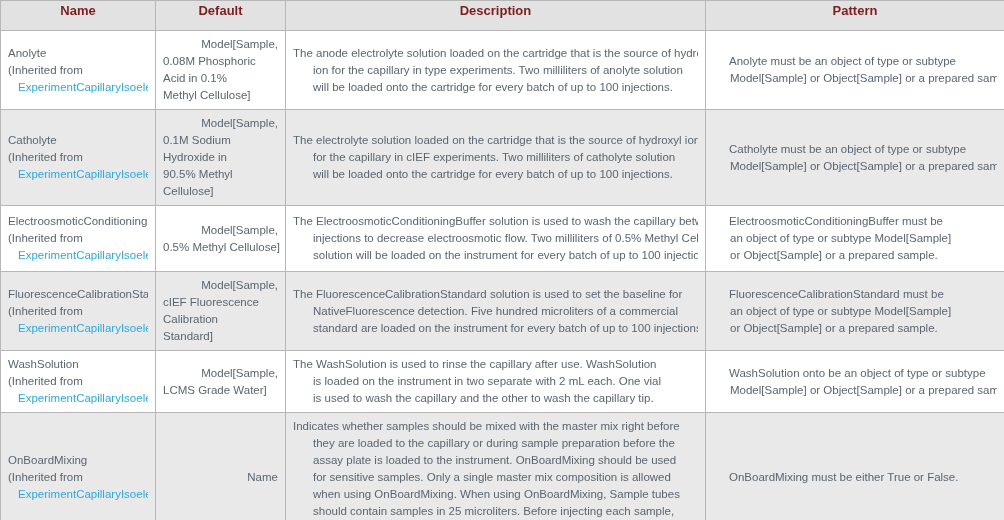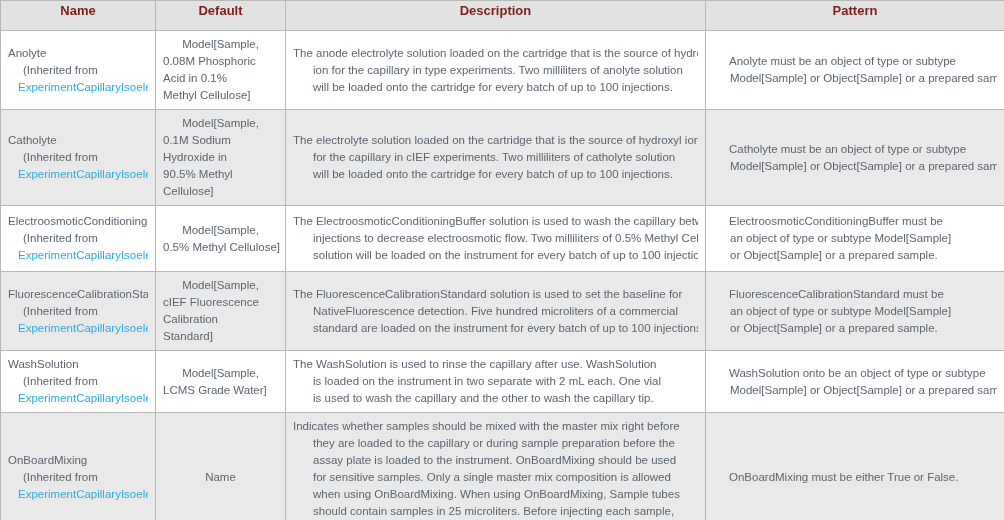--- a/index.html
+++ b/index.html
@@ -46,27 +46,27 @@
   td {
     color: #5b6570;
     font-size: 11.5px;
     line-height: 17px;
     padding: 5px 7px;
   }
 
   
   td.cell-name .nm-line { white-space: nowrap; overflow: hidden; }
   td.cell-name .nm-1 { margin-left: 0; }
-  td.cell-name .nm-2 { margin-left: 15px; }
+  td.cell-name .nm-2 { margin-left: 0; }
   td.cell-name .nm-3 { margin-left: 10px; }
   .doc-link { color: #2ca9e1; cursor: pointer; }
 
   
   td.cell-default .def-line { text-align: left; white-space: nowrap; }
-  td.cell-default .def-line:first-child { text-align: center; }
+  td.cell-default .def-line:first-child { text-align: right; }
 
   
   td.cell-desc .tx-line, td.cell-pattern .tx-line { white-space: nowrap; overflow: hidden; }
   td.cell-desc .tx-line { margin-left: 20px; }
   td.cell-desc .tx-line:first-child { margin-left: 0; }
   td.cell-pattern .tx-line { margin-left: 17px; }
   td.cell-pattern .tx-line:first-child { margin-left: 16px; }
 </style>
 </head>
 <body>

